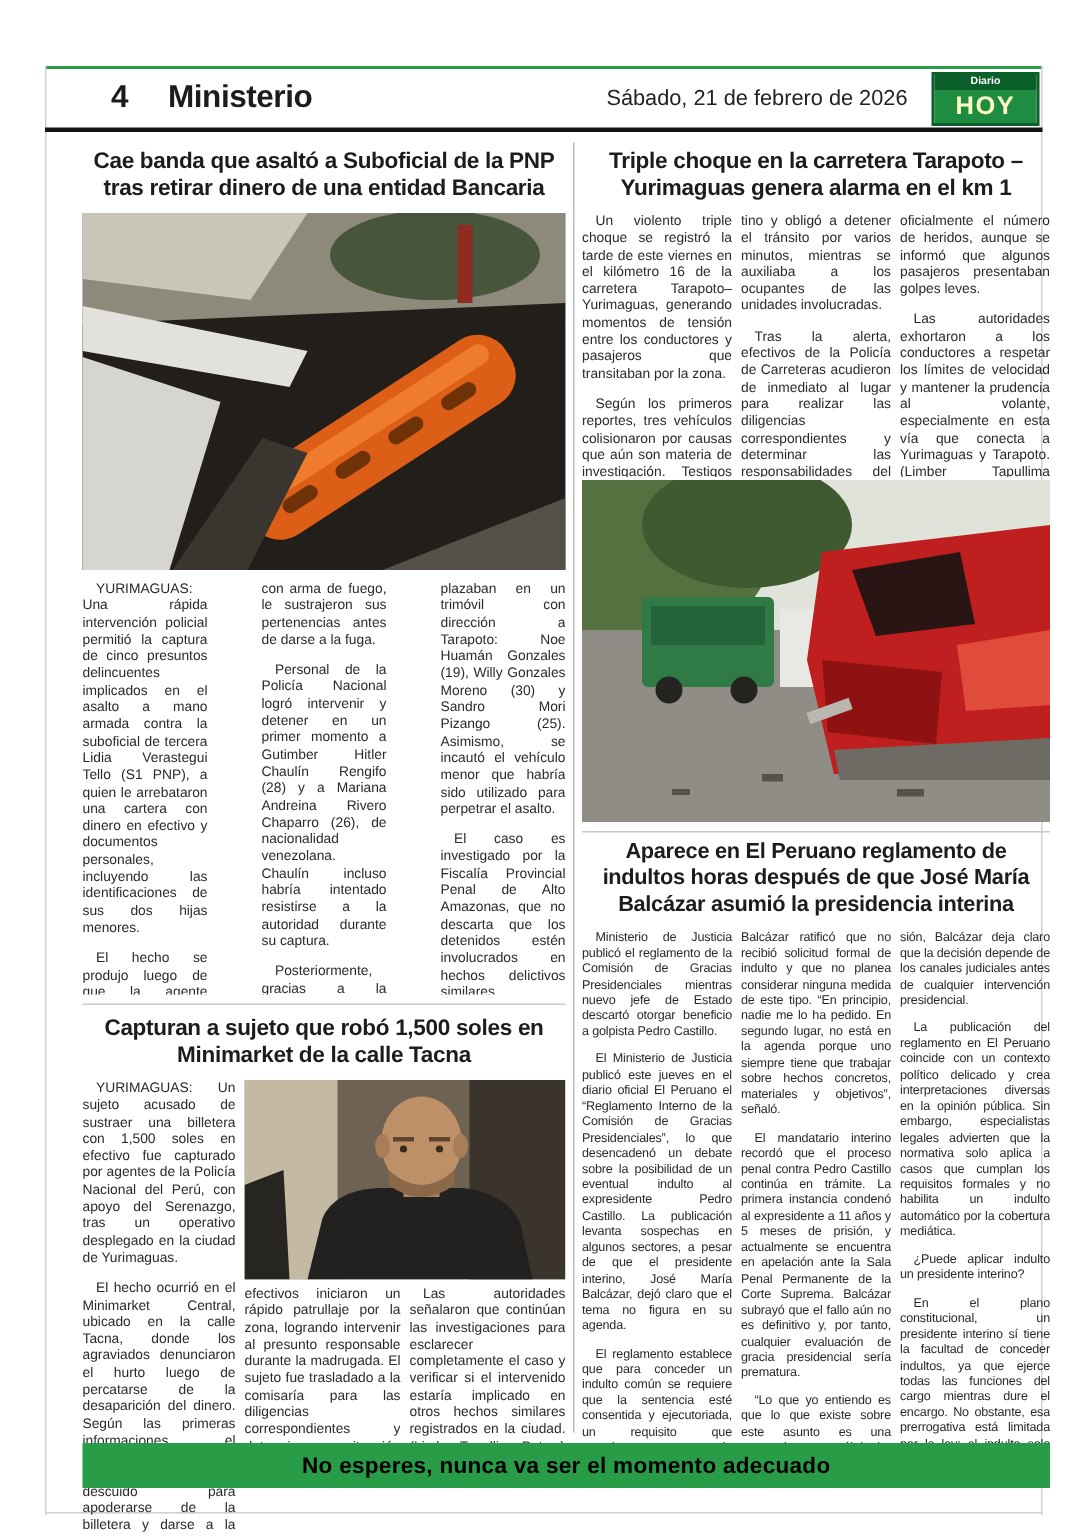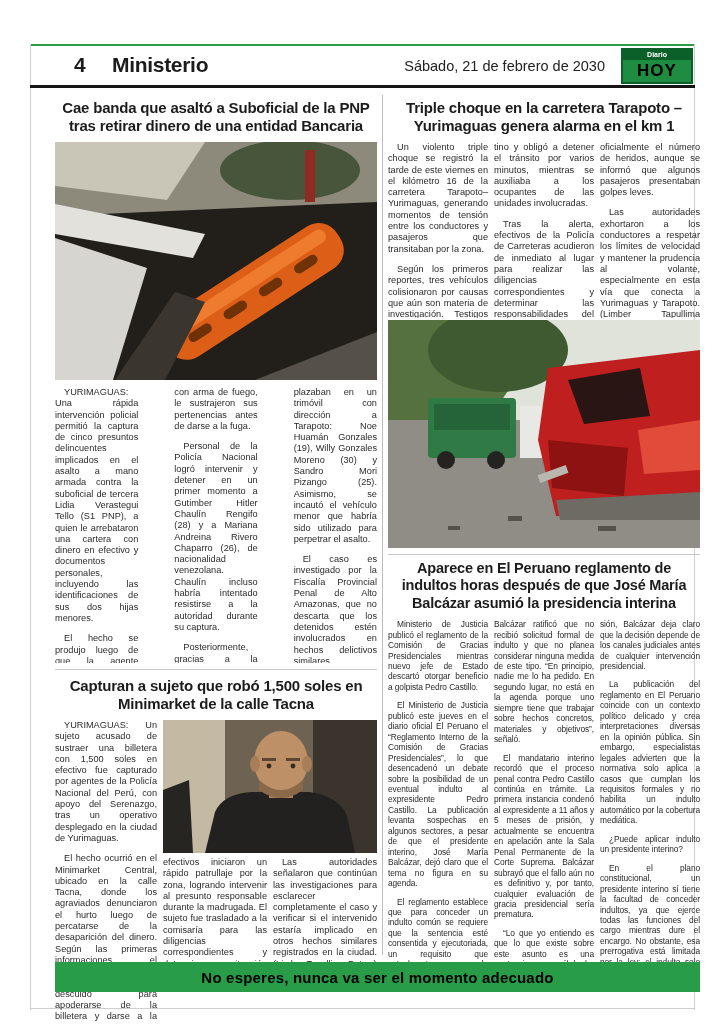--- a/index.html
+++ b/index.html
@@ -16,21 +16,21 @@
   .edge.bottom{left:30px;right:28px;top:1008px;height:1px;}
   .topline{position:absolute;left:30px;right:28px;top:44px;height:2px;background:var(--green);}
   .headrule{position:absolute;left:30px;right:28px;top:85px;height:3px;background:#141414;}
   
   .hdr-num{position:absolute;left:74px;top:53px;font-size:21px;font-weight:bold;color:var(--ink);}
   .hdr-section{position:absolute;left:112px;top:53px;font-size:21px;font-weight:bold;color:var(--ink);letter-spacing:-0.3px;}
   .hdr-date{position:absolute;right:118px;top:58px;font-size:14.5px;color:#222;}
   .logo{position:absolute;right:30px;top:48px;width:72px;height:36px;border:2px solid var(--logo-dark);
         box-sizing:border-box;display:flex;flex-direction:column;}
   .logo-top{background:var(--logo-dark);color:#fff;font-size:7px;text-align:center;line-height:10px;height:10px;font-weight:bold;}
-  .logo-main{background:var(--logo-mid);color:#000000;flex:1;display:flex;align-items:center;justify-content:center;
+  .logo-main{background:var(--logo-mid);color:#fef9c3;flex:1;display:flex;align-items:center;justify-content:center;
              font-size:17px;font-weight:bold;letter-spacing:1px;}
   
   .block{position:absolute;top:92px;}
   #left-block{left:55px;width:322px;}
   #right-block{left:388px;width:312px;}
   .vdivider{position:absolute;left:382px;top:95px;height:860px;width:1px;background:#bdbdbd;}
   
   .headline{font-weight:bold;color:var(--ink);text-align:center;font-size:15px;line-height:1.2;
             letter-spacing:-0.2px;margin:7px 6px 7px;}
   .headline.small{font-size:14.5px;margin:4px 4px 7px;}
@@ -59,21 +59,21 @@
 
 <div id="page">
 
   <div class="topline"></div>
   <div class="edge left"></div>
   <div class="edge right"></div>
   <div class="edge bottom"></div>
 
   <div class="hdr-num">4</div>
   <div class="hdr-section">Ministerio</div>
-  <div class="hdr-date">Sábado, 21 de febrero de 2030</div>
+  <div class="hdr-date">Sábado, 21 de febrero de 2026</div>
   <div class="logo">
     <div class="logo-top">Diario</div>
     <div class="logo-main">HOY</div>
   </div>
   <div class="headrule"></div>
   <div class="vdivider"></div>
 
   <div id="left-block" class="block">
 
     <div class="headline">Cae banda que asaltó a Suboficial de la PNP tras retirar dinero de una entidad Bancaria</div>

